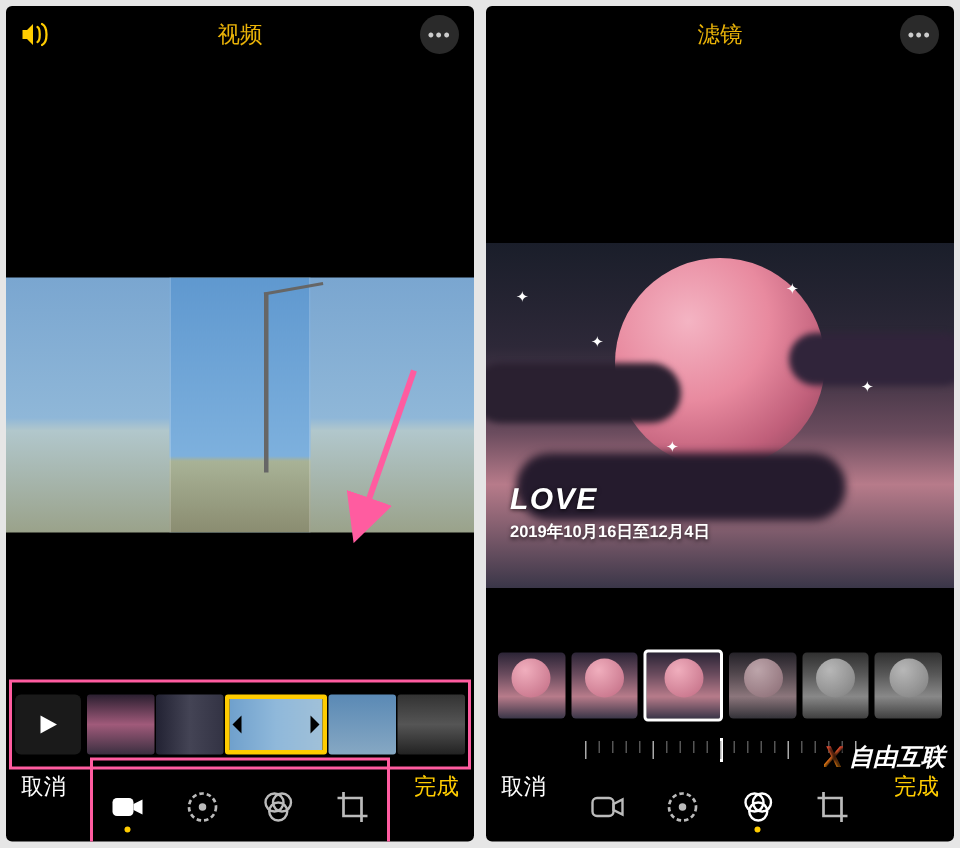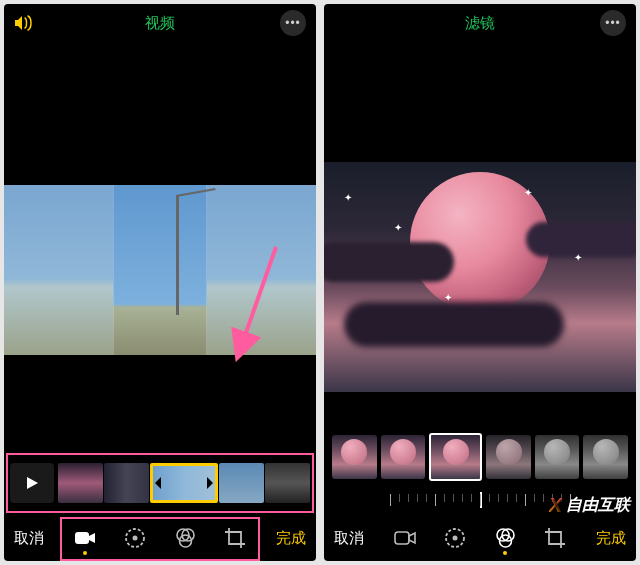--- a/index.html
+++ b/index.html
@@ -29,21 +29,21 @@
     justify-content: space-between;
     padding: 0 10px;
     color: #fff;
   }
   .topbar .title {
     position: absolute;
     left: 50%;
     transform: translateX(-50%);
     font-size: 15px;
     font-weight: 500;
-    color: #22c55e;
+    color: #eab308;
   }
   .vol-icon { color: #ffcc00; display: flex; align-items: center; }
   .more-icon {
     width: 26px; height: 26px; border-radius: 50%;
     background: #2a2a2a; display: flex; align-items: center; justify-content: center;
     color: #ccc; font-size: 12px; letter-spacing: 1px;
   }
   .preview-area {
     flex: 1;
     display: flex;
@@ -176,21 +176,21 @@
   }
   .slider .tick {
     position: absolute; top: 0; width: 1px; height: 8px; background: #555;
   }
   .slider .tick.major { height: 12px; background: #aaa; }
   .slider .knob {
     position: absolute; left: 50%; top: -2px; width: 2px; height: 16px; background: #fff;
   }
   
   .bottombar {
-    height: 46px; display: flex; align-items: center; justify-content: space-between;
+    height: 46px; display: flex; justify-content: space-between;
     padding: 0 10px; color: #fff;
   }
   .bottombar .side { font-size: 15px; }
   .bottombar .done { color: #ffcc00; }
   .toolbar-icons { display: flex; gap: 28px; align-items: center; }
   .toolbar-icons .ticon {
     width: 22px; height: 22px; display: flex; align-items: center; justify-content: center;
     position: relative;
   }
   .toolbar-icons .dot {
@@ -302,20 +302,24 @@
     <div class="right-preview">
       <div class="planet"></div>
       <div class="cloud1"></div>
         <div class="cloud2"></div>
         <div class="cloud3"></div>
       <span class="star" style="left:20px;top:30px;">✦</span>
       <span class="star" style="left:70px;top:60px;">✦</span>
       <span class="star" style="left:200px;top:25px;">✦</span>
       <span class="star" style="left:250px;top:90px;">✦</span>
       <span class="star" style="left:120px;top:130px;">✦</span>
+      <div class="overlay">
+        <div class="love">LOVE</div>
+        <div class="date">2019年10月16日至12月4日</div>
+      </div>
     </div>
   </div>
 
 
   <div class="filter-strip">
     <div class="filter-thumb">
         <div class="tplanet"></div>
       </div>
     <div class="filter-thumb">
         <div class="tplanet"></div>

